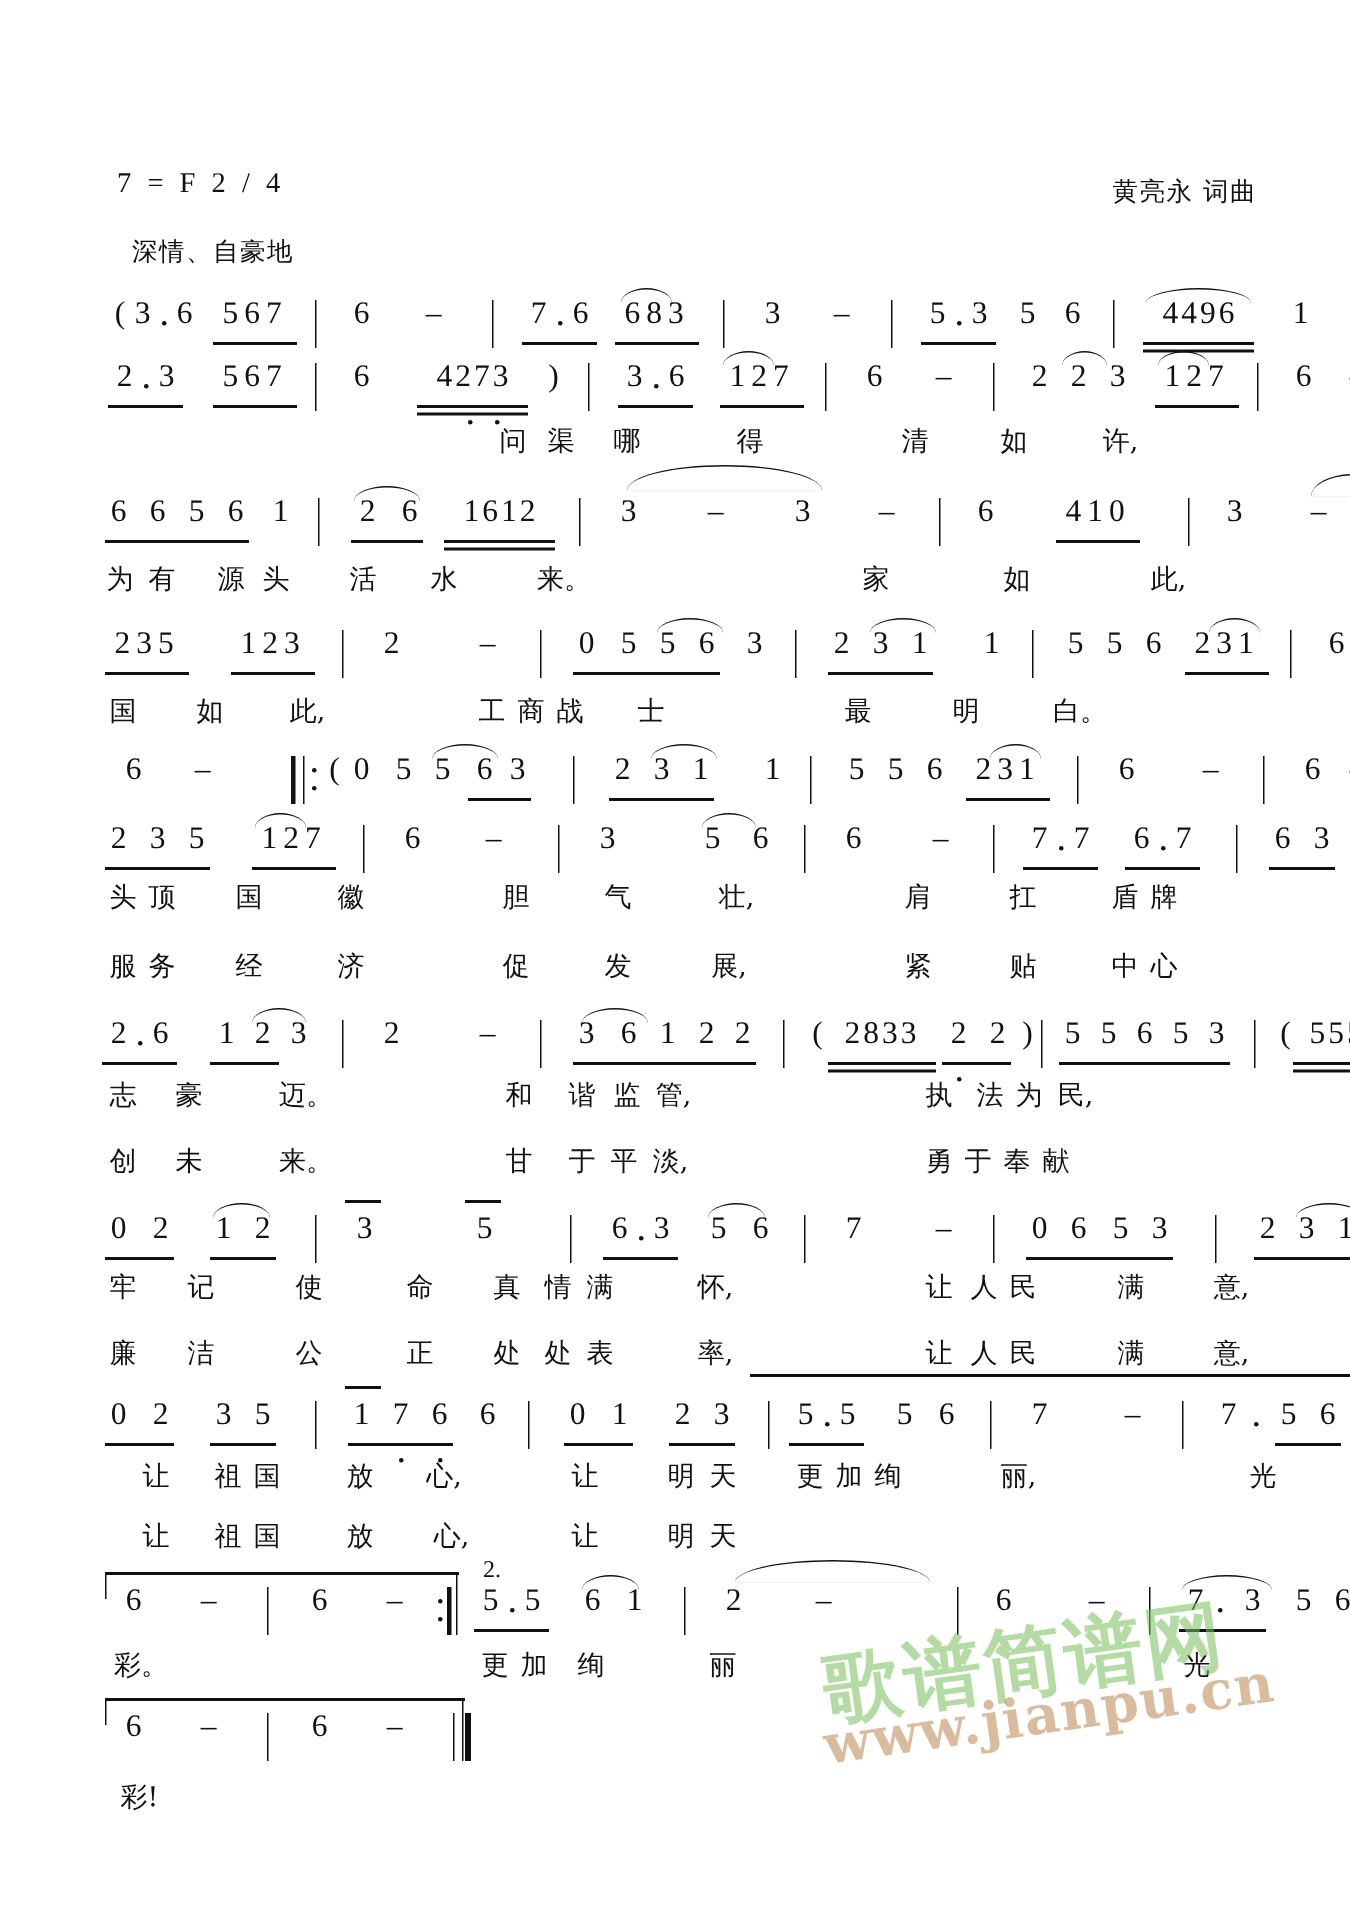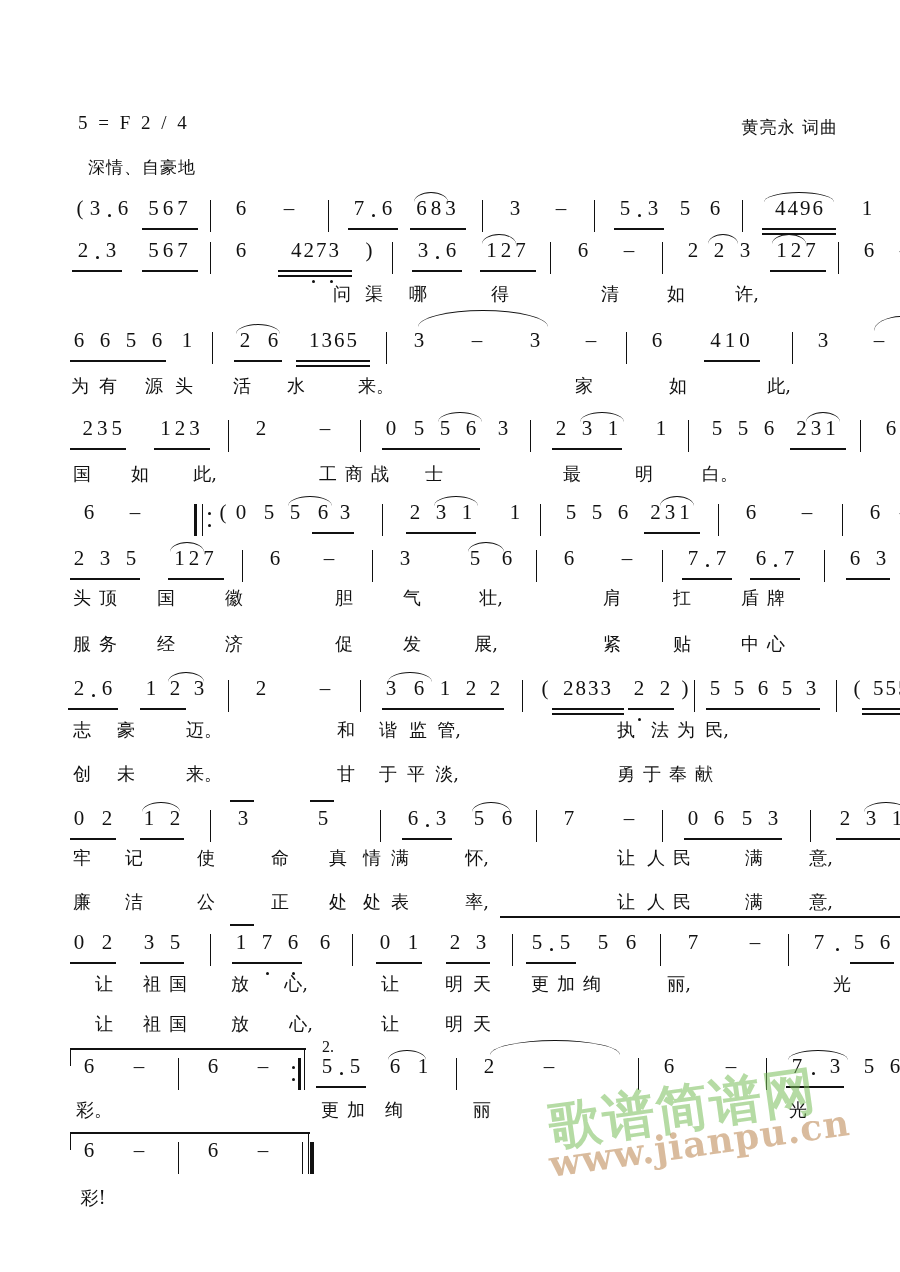--- a/index.html
+++ b/index.html
@@ -131,21 +131,21 @@
     font-family: "DejaVu Serif", serif;
     transform: rotate(-8deg);
     letter-spacing: 1px;
   }
 </style>
 </head>
 <body>
 
 <div id="sheet">
 
-  <div class="meta-key">5 = F  2 / 4</div>
+  <div class="meta-key">7 = F  2 / 4</div>
   <div class="meta-author">黄亮永  词曲</div>
   <div class="meta-expr">深情、自豪地</div>
 
   <div class="sysrow" style="left:70px; top:196px; width:790px;">
     <span class="cell" style="left:0px; width:20px;">(</span>
     <span class="cell" style="left:16px; width:18px;">3</span>
     <span class="dot" style="left:38px; top:18px;"></span>
     <span class="cell" style="left:44px; width:18px;">6</span>
     <span class="cell" style="left:72px; width:56px; letter-spacing:4px;">567</span>
     <span class="beam" style="left:72px; top:32px; width:56px;"></span>
@@ -233,21 +233,21 @@
     <span class="cell" style="left:26px; width:18px;">6</span>
     <span class="cell" style="left:52px; width:18px;">5</span>
     <span class="cell" style="left:78px; width:18px;">6</span>
     <span class="beam" style="left:0px; top:32px; width:96px;"></span>
     <span class="cell" style="left:108px; width:18px;">1</span>
     <span class="bar" style="left:142px; top:4px; height:32px;"></span>
     <span class="cell" style="left:166px; width:18px;">2</span>
     <span class="cell" style="left:194px; width:18px;">6</span>
     <span class="beam" style="left:164px; top:32px; width:48px;"></span>
     <span class="slur" style="left:166px; top:-4px; width:44px;"></span>
-    <span class="cell" style="left:228px; width:72px; letter-spacing:2px;">1365</span>
+    <span class="cell" style="left:228px; width:72px; letter-spacing:2px;">1612</span>
     <span class="beam" style="left:226px; top:32px; width:74px;"></span>
     <span class="beam2" style="left:226px; top:37px; width:74px;"></span>
     <span class="bar" style="left:316px; top:4px; height:32px;"></span>
     <span class="cell" style="left:340px; width:18px;">3</span>
     <span class="cell" style="left:398px; width:18px;">–</span>
     <span class="cell" style="left:456px; width:18px;">3</span>
     <span class="cell" style="left:512px; width:18px;">–</span>
     <span class="slur" style="left:348px; top:-18px; width:130px; height:16px;"></span>
     <span class="bar" style="left:556px; top:4px; height:32px;"></span>
     <span class="cell" style="left:578px; width:18px;">6</span>
@@ -266,21 +266,21 @@
     <span class="cell" style="left:102px; width:24px;">头</span>
     <span class="cell" style="left:160px; width:24px;">活</span>
     <span class="cell" style="left:214px; width:24px;">水</span>
     <span class="cell" style="left:288px; width:34px;">来。</span>
     <span class="cell" style="left:502px; width:24px;">家</span>
     <span class="cell" style="left:596px; width:24px;">如</span>
     <span class="cell" style="left:692px; width:34px;">此,</span>
   </div>
 
   <div class="sysrow" style="left:70px; top:416px; width:790px;">
-    <span class="cell" style="left:0px; width:56px; letter-spacing:4px;text-align:right;">235</span>
+    <span class="cell" style="left:0px; width:56px; letter-spacing:4px;">235</span>
     <span class="beam" style="left:0px; top:32px; width:56px;"></span>
     <span class="cell" style="left:84px; width:56px; letter-spacing:4px;">123</span>
     <span class="beam" style="left:84px; top:32px; width:56px;"></span>
     <span class="bar" style="left:158px; top:4px; height:32px;"></span>
     <span class="cell" style="left:182px; width:18px;">2</span>
     <span class="cell" style="left:246px; width:18px;">–</span>
     <span class="bar" style="left:290px; top:4px; height:32px;"></span>
     <span class="cell" style="left:312px; width:18px;">0</span>
     <span class="cell" style="left:340px; width:18px;">5</span>
     <span class="cell" style="left:366px; width:18px;">5</span>

